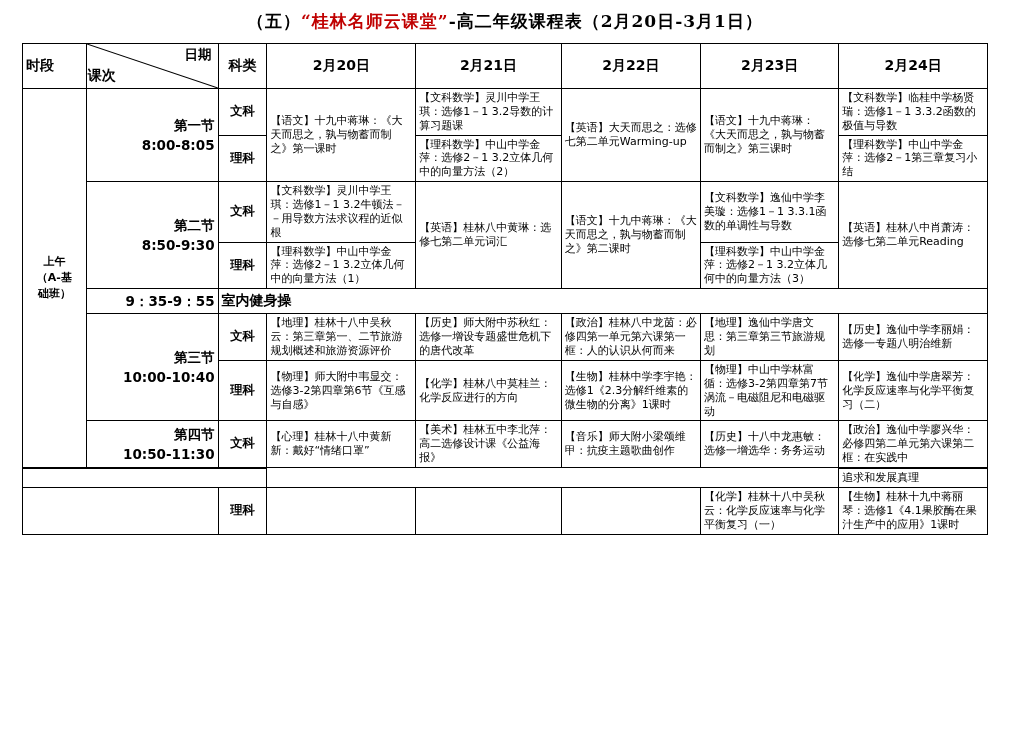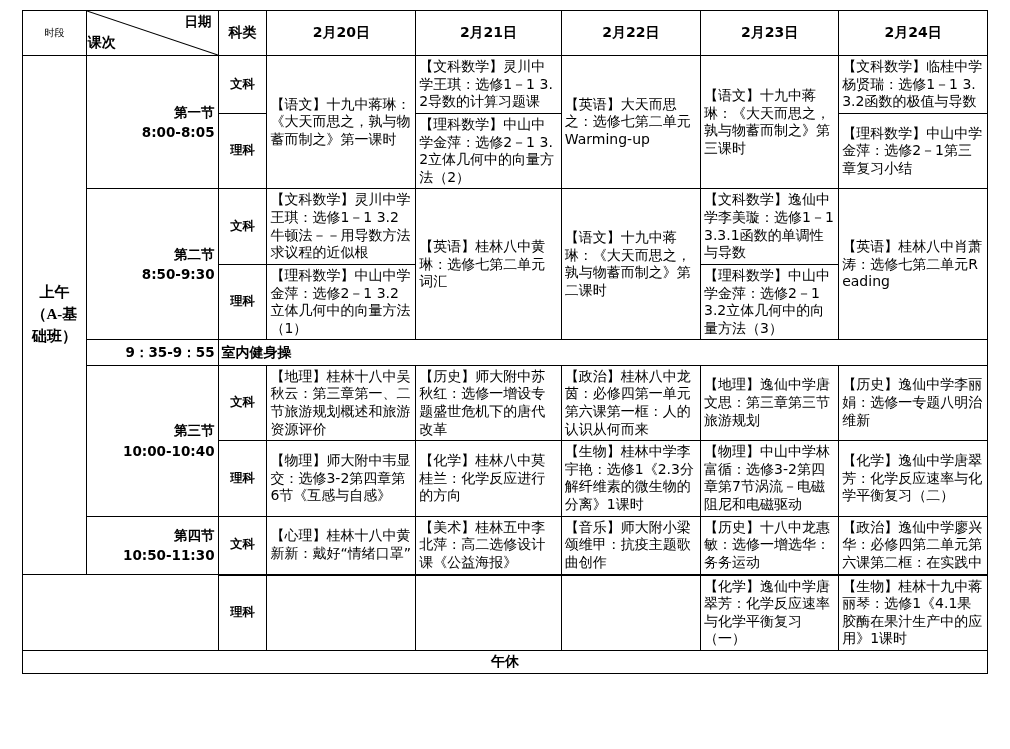--- a/index.html
+++ b/index.html
@@ -31,40 +31,43 @@
     vertical-align:middle;
     padding:2px 3px;
     font-size:12.3px;
     line-height:1.26;
     word-break:break-all;
   }
   .hdr{text-align:center;font-weight:bold;font-size:14px;margin-left:40px;}
   .ctr{text-align:center;}
   .b{font-weight:bold;}
   .period{text-align:right;font-weight:bold;font-size:13.5px;line-height:1.5;}
-  .vert{text-align:center;font-weight:bold;font-size:15px;line-height:1.45;font-family:Liberation Serif, serif;}
-  .cell{font-size:14px;}
+  .vert{text-align:center;font-weight:bold;font-size:11px;line-height:1.45;}
+  .cell{font-size:11px;}
   .corner{
     position:relative;height:44px;padding:0;
   }
   .corner .diag{
     position:absolute;left:0;top:0;width:100%;height:100%;
   }
   .corner .t1{position:absolute;right:6px;top:2px;font-weight:bold;font-size:13.5px;}
   .corner .t2{position:absolute;left:1px;bottom:2px;font-weight:bold;font-size:14px;font-family:Liberation Mono, monospace;}
-  .shiduan{text-align:center;font-weight:normal;font-size:10px;}
+  .shiduan{text-align:left;font-weight:bold;font-size:14px;}
   .center-wide{text-align:left;font-weight:bold;font-size:14px;}
   .bottom-table{margin-top:0;}
   .lunch{text-align:center;font-weight:bold;font-size:14px;}
 </style>
 </head>
 <body>
 
 <div class="page">
 
+  <div class="title">
+    <span>（五）</span><span class="red">“桂林名师云课堂”</span><span>-高二年级课程表（2月20日-3月1日）</span>
+  </div>
 
   <table>
     <colgroup>
       <col style="width:60px">
       <col style="width:124px">
       <col style="width:46px">
       <col style="width:140px">
       <col style="width:137px">
       <col style="width:131px">
       <col style="width:130px">
@@ -180,28 +183,35 @@
       <col style="width:124px">
       <col style="width:46px">
       <col style="width:140px">
       <col style="width:137px">
       <col style="width:131px">
       <col style="width:130px">
       <col style="width:140px">
     </colgroup>
     <tbody>
       <tr>
+        <td style="height:14px;border-right:none;"></td>
+        <td style="border-left:none;border-right:none;"></td>
+        <td style="border-left:none;"></td>
+        <td style="border:none;"></td>
+        <td style="border:none;"></td>
+        <td style="border:none;"></td>
+        <td style="border:none;"></td>
+        <td class="cell">追求和发展真理</td>
+      </tr>
+      <tr>
         <td style="border-top:none;border-right:none;"></td>
         <td style="border-top:none;border-left:none;border-right:none;"></td>
         <td class="ctr b">理科</td>
         <td class="cell"></td>
         <td class="cell"></td>
         <td class="cell"></td>
-        <td class="cell">【化学】逸仙中学唐翠芳：化学反应速率与化学平衡复习（一）</td>
+        <td class="cell">【化学】桂林十八中吴秋云：化学反应速率与化学平衡复习（一）</td>
         <td class="cell">【生物】桂林十九中蒋丽琴：选修1《4.1果胶酶在果汁生产中的应用》1课时</td>
-      </tr>
-      <tr>
-        <td class="lunch" colspan="8">午休</td>
       </tr>
     </tbody>
   </table>
 
 </div>
 
 </body></html>

